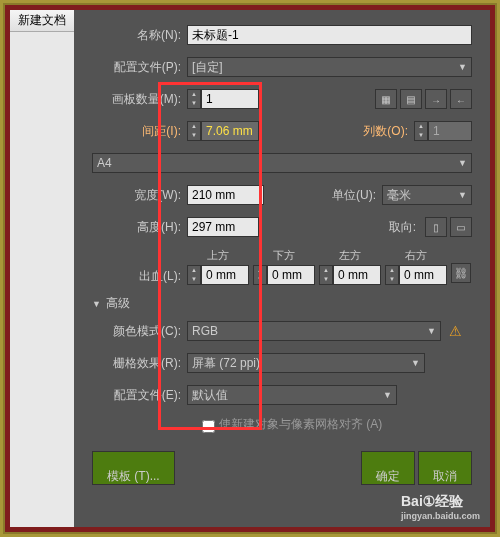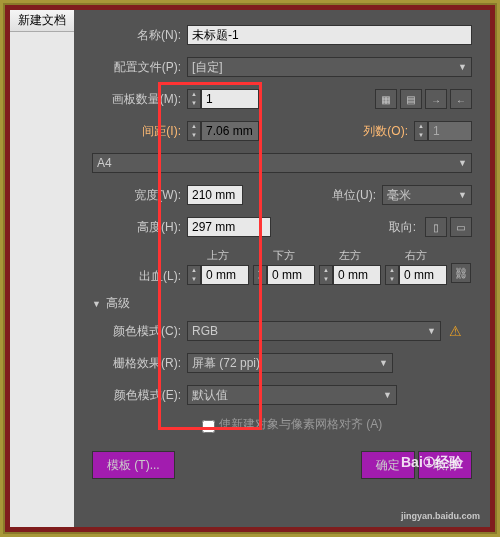--- a/index.html
+++ b/index.html
@@ -19,27 +19,27 @@
 .spinbtn span { flex: 1; font-size: 6px; text-align: center; line-height: 9px; color: #ccc; cursor: pointer; }
 .spinval { background: #e8e8e8; border: 1px solid #333; height: 20px; width: 58px; padding: 1px 4px; font-size: 12px; color: #000; }
 .iconbtn { background: #5a5a5a; border: 1px solid #333; width: 22px; height: 20px; display: inline-flex; align-items: center; justify-content: center; margin-left: 3px; font-size: 10px; color: #ccc; }
 .section { display: flex; align-items: center; margin: 10px 0 8px; color: #ccc; font-size: 12px; }
 .section .tri { font-size: 9px; margin-right: 5px; }
 .bleed { display: flex; gap: 4px; }
 .bleedcol { display: flex; flex-direction: column; }
 .bleedcol .blbl { font-size: 11px; color: #ccc; margin-bottom: 2px; text-align: center; }
 .link { width: 20px; height: 20px; background: #5a5a5a; border: 1px solid #333; display: flex; align-items: center; justify-content: center; font-size: 11px; margin-top: 15px; }
 .btnrow { display: flex; justify-content: space-between; margin-top: 18px; }
-.btn { background: #a21caf; border: 1px solid #333; color: #ccc; height: 28px; padding: 0 14px; font-size: 12px; }
+.btn { background: #4d7c0f; border: 1px solid #333; color: #ccc; height: 20px; padding: 16px 14px; font-size: 12px; }
 .warn { color: #f5a623; font-size: 14px; margin-left: 8px; }
 .checkbox { display: flex; align-items: flex-end; margin-left: 110px; color: #999; font-size: 12px; }
 .checkbox input { margin-right: 4px; }
 .redbox { position: absolute; border: 3px solid #ff3333; pointer-events: none; }
 .watermark { position: absolute; bottom: 6px; right: 10px; color: #fff; opacity: 0.85; font-size: 14px; font-weight: bold; }
-.watermark .sub { font-size: 9px; display: block; color: #ddd; margin-top: 39px; }
+.watermark .sub { font-size: 9px; display: block; color: #ddd; }
 </style>
 </head>
 <body>
 
 <div class="outer">
 <div class="window">
   <div class="titlebar">新建文档</div>
   <div class="content">
 
     <div class="row">
@@ -71,21 +71,21 @@
       <div class="iconbtn">←</div>
     </div>
 
     <div class="row">
       <span class="lbl dim">间距(I):</span>
       <div class="spinner">
         <div class="spinbtn">
               <span>▲</span>
               <span>▼</span>
             </div>
-        <input class="spinval" style="background: rgb(106, 106, 106); color: #000000;" value="7.06 mm">
+        <input class="spinval" style="background: rgb(106, 106, 106); color: #fde047;" value="7.06 mm">
       </div>
       <span style="flex:1"></span>
       <span class="lbl dim" style="width:70px">列数(O):</span>
       <div class="spinner">
         <div class="spinbtn">
               <span>▲</span>
               <span>▼</span>
             </div>
         <input class="spinval" style="background: rgb(106, 106, 106); color: rgb(170, 170, 170); width: 44px;" value="1">
       </div>
@@ -93,32 +93,32 @@
 
     <div class="row">
       <div class="dropdown" style="flex:1">
         <span>A4</span>
             <span class="arrow">▼</span>
       </div>
     </div>
 
     <div class="row">
       <span class="lbl">宽度(W):</span>
-      <input class="input" style="width: 56px;" value="210 mm">
+      <input class="input" style="width: 77px;" value="210 mm">
       <span style="flex:1"></span>
       <span class="lbl" style="width:70px">单位(U):</span>
       <div class="dropdown" style="width:90px">
         <span>毫米</span>
             <span class="arrow">▼</span>
       </div>
     </div>
 
     <div class="row">
       <span class="lbl">高度(H):</span>
-      <input class="input" style="width: 84px;" value="297 mm">
+      <input class="input" style="width: 72px;" value="297 mm">
       <span style="flex:1"></span>
       <span class="lbl" style="width:70px">取向:</span>
       <div class="iconbtn">▯</div>
       <div class="iconbtn">▭</div>
     </div>
 
     <div class="row" style="align-items:flex-end">
       <span class="lbl">出血(L):</span>
       <div class="bleed">
         <div class="bleedcol">
@@ -174,28 +174,28 @@
       <span class="lbl">颜色模式(C):</span>
       <div class="dropdown" style="width:254px">
         <span>RGB</span>
             <span class="arrow">▼</span>
       </div>
       <span class="warn">⚠</span>
     </div>
 
     <div class="row">
       <span class="lbl">栅格效果(R):</span>
-      <div class="dropdown" style="width:206px">
+      <div class="dropdown" style="width:238px">
         <span>屏幕 (72 ppi)</span>
             <span class="arrow">▼</span>
       </div>
     </div>
 
     <div class="row">
-      <span class="lbl">颜色模式(E):</span>
+      <span class="lbl">配置文件(E):</span>
       <div class="dropdown" style="width:210px">
         <span>默认值</span>
             <span class="arrow">▼</span>
       </div>
     </div>
 
     <div class="checkbox">
       <input type="checkbox" style="">
       <span>使新建对象与像素网格对齐 (A)</span>
     </div>

